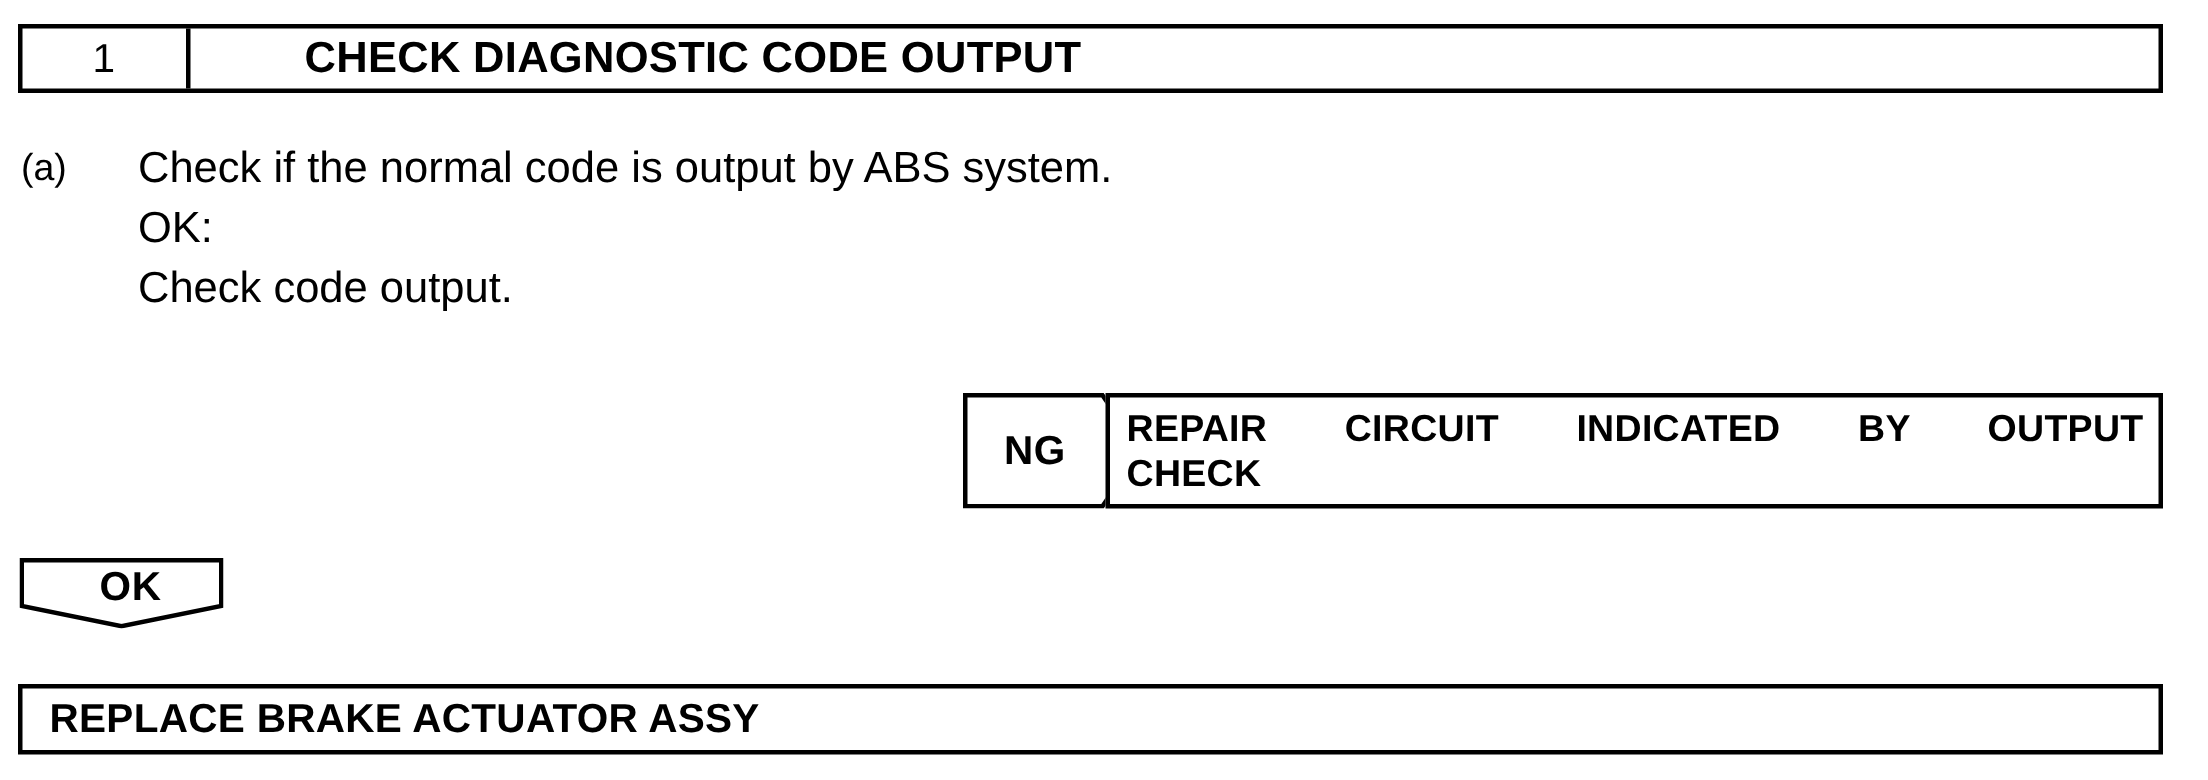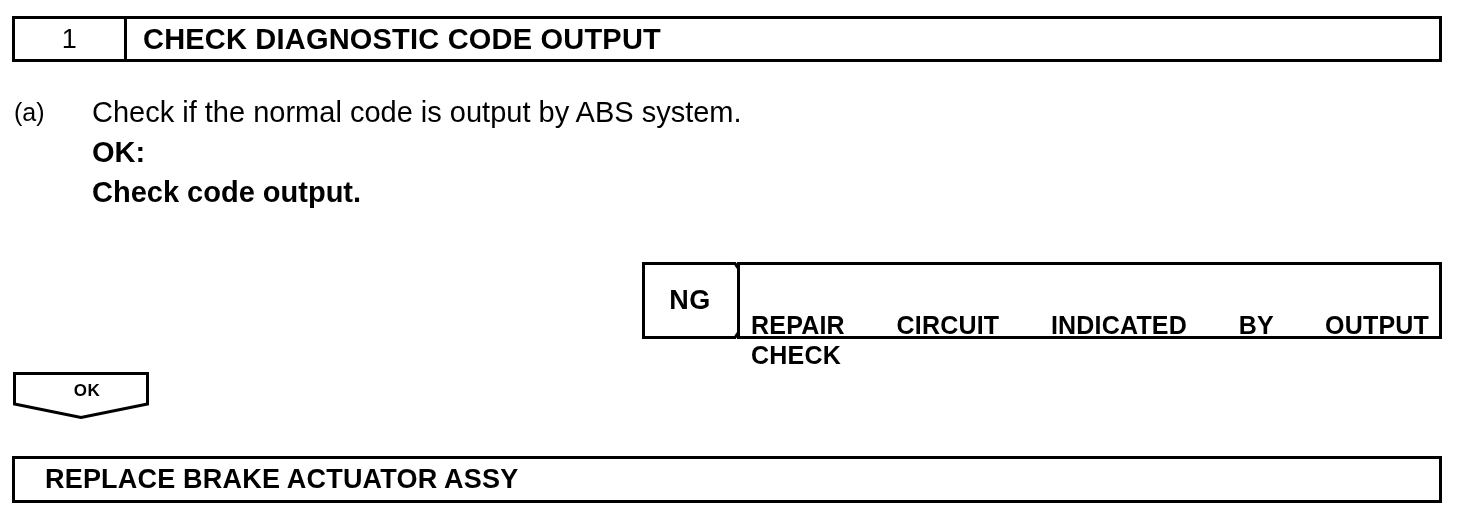--- a/index.html
+++ b/index.html
@@ -37,25 +37,26 @@
     align-items: center;
     justify-content: center;
     font-size: 27px;
     font-weight: normal;
     letter-spacing: 0.5px;
   }
   .step-title {
     flex: 1;
     display: flex;
     align-items: center;
-    padding-left: 16px;
+    padding-left: 28px;
     font-size: 29px;
     font-weight: bold;
     letter-spacing: 0.2px;
     white-space: nowrap;
+    margin-left: 48px;
   }
 
   
   .instruction-block {
     position: absolute;
     left: 14px;
     top: 92px;
     width: 1000px;
   }
   .instr-row {
@@ -68,21 +69,21 @@
     flex: 0 0 78px;
     font-size: 25px;
     line-height: 40px;
   }
   .instr-text {
     font-size: 29px;
     line-height: 40px;
     white-space: nowrap;
   }
   .instr-text.bold {
-    font-weight: bold;
+    font-weight: normal;
     text-align: center;
   }
 
   
   .ng-flag {
     position: absolute;
     left: 642px;
     top: 262px;
     width: 120px;
     height: 77px;
@@ -123,21 +124,20 @@
     line-height: 30px;
     text-align: justify;
     text-align-last: left;
     letter-spacing: 0.2px;
   }
   .ng-result-text .just-line {
     display: block;
     text-align: justify;
     text-align-last: justify;
     white-space: nowrap;
-    margin-top: 39px;
   }
 
   
   .ok-flag {
     position: absolute;
     left: 13px;
     top: 372px;
     width: 136px;
     height: 47px;
   }
@@ -148,38 +148,38 @@
   }
   .ok-flag .ok-label {
     position: absolute;
     left: 0;
     top: 0;
     width: 148px;
     height: 38px;
     display: flex;
     align-items: center;
     justify-content: center;
-    font-size: 17px;
+    font-size: 27px;
     font-weight: bold;
     letter-spacing: 0.5px;
   }
 
   
   .final-box {
     position: absolute;
     left: 12px;
     top: 456px;
     width: 1430px;
     height: 47px;
     border: 3px solid #000;
     box-sizing: border-box;
     background: #fff;
     display: flex;
     align-items: center;
-    padding-left: 30px;
+    padding-left: 18px;
   }
   .final-text {
     font-size: 27px;
     font-weight: bold;
     letter-spacing: 0.2px;
     white-space: nowrap;
   }
 </style>
 </head>
 <body>

